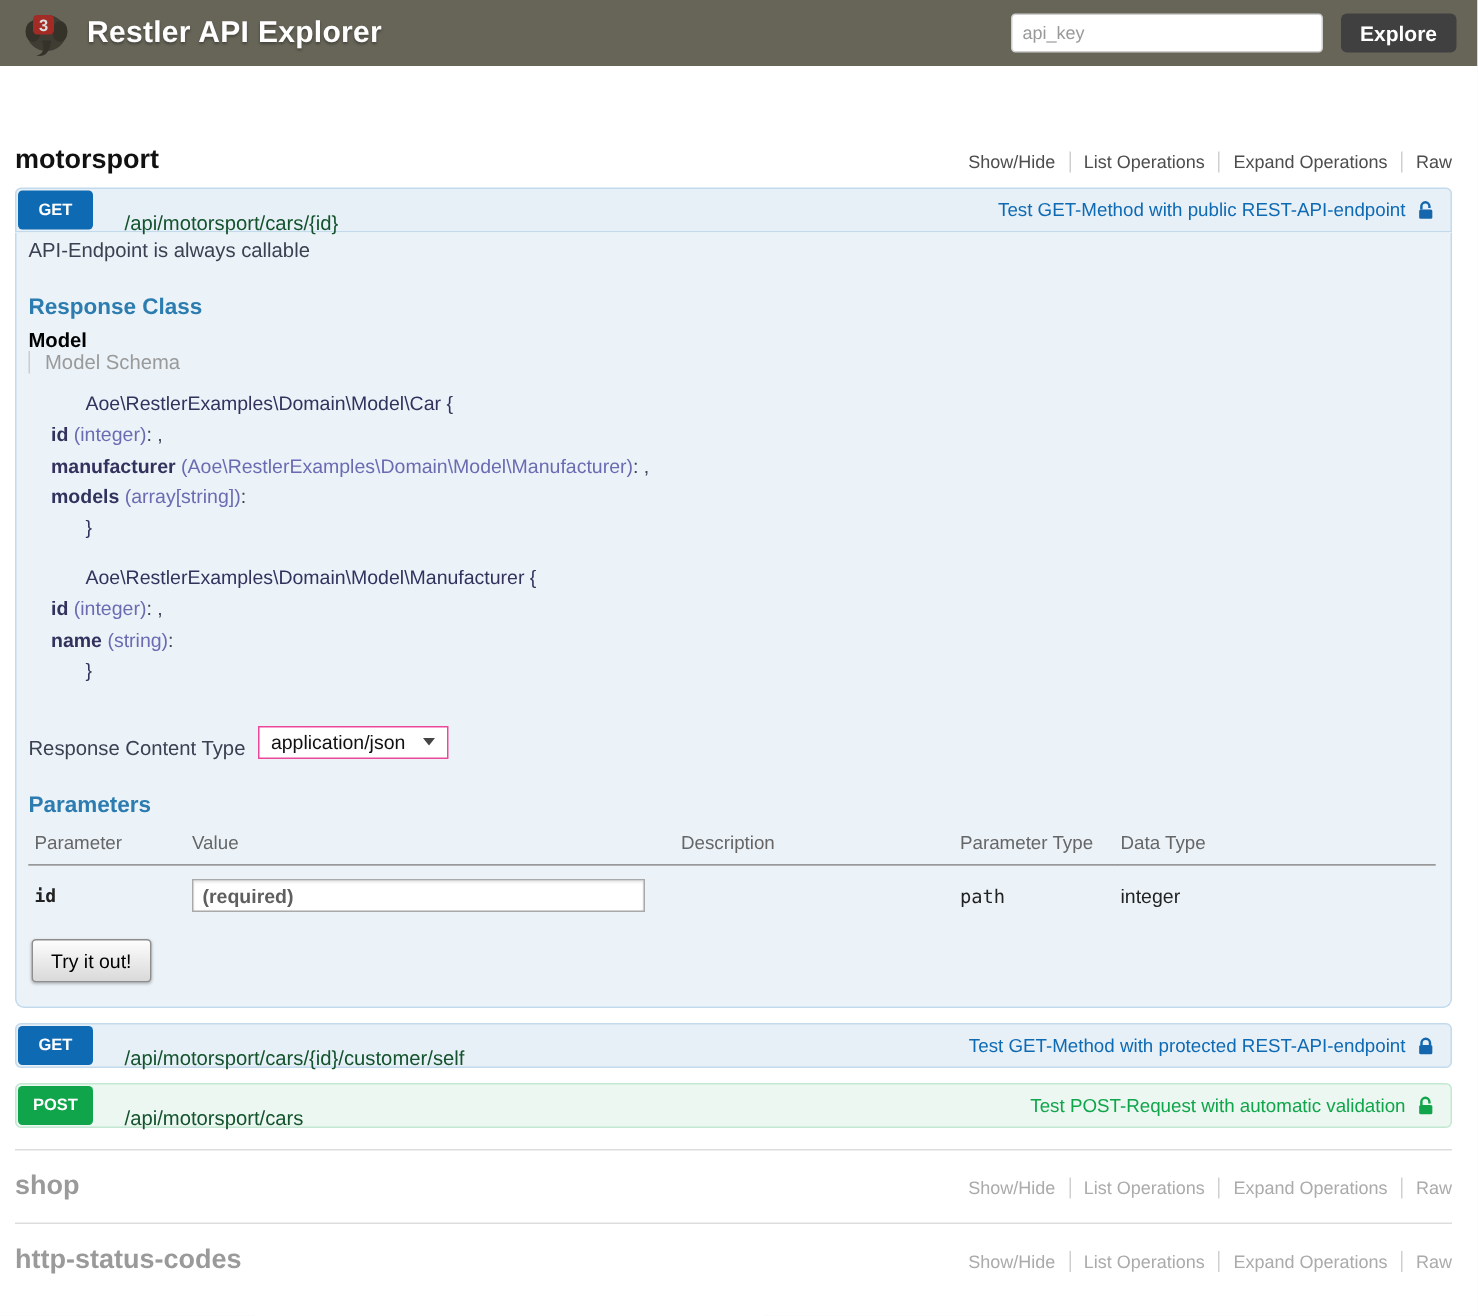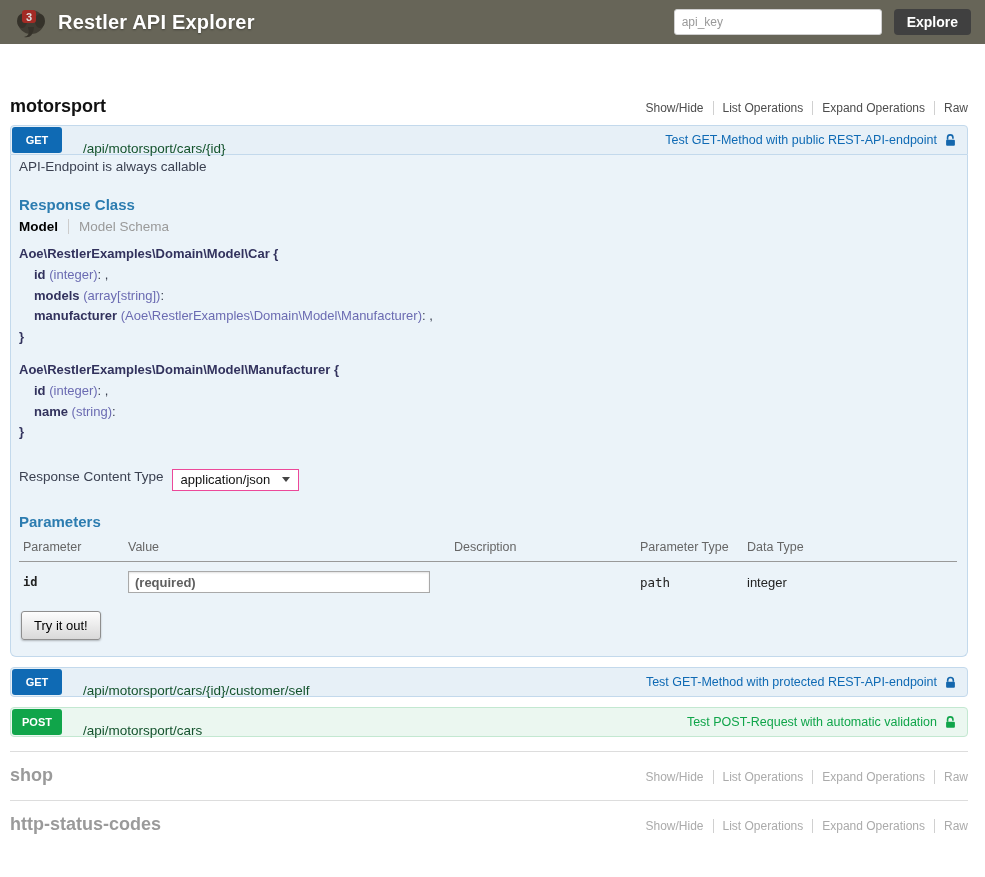--- a/index.html
+++ b/index.html
@@ -85,32 +85,32 @@
 
   
   .op-content {
     background: #ebf3f9; border: 1px solid #c3d9ec; border-top: none;
     border-radius: 0 0 6px 6px; padding: 4px 10px 16px 8px;
   }
   .blue-heading { color: #2c7cb0; font-size: 15px; font-weight: 600; margin: 22px 0 6px 0; }
   .blue-heading.first { margin-top: 26px; }
   .notes-text { color: #3b4151; font-size: 13.5px; }
 
-  .model-tabs { display: flex; margin: 2px 0 10px 0; }
+  .model-tabs { display: flex; margin: 2px 0 10px 0; flex-direction: column; }
   .tab-model { color: #000; font-weight: 600; font-size: 13.5px; padding-right: 10px; cursor: pointer; }
   .tab-schema { color: #9a9a9a; font-size: 13.5px; padding-left: 10px; border-left: 1px solid #cccccc; cursor: pointer; }
 
   .sig { font-size: 13px; line-height: 1.6; color: #3b4151; margin-bottom: 4px; }
-  .sig-header, .sig-footer { font-weight: bold; color: #32325d; }
+  .sig-header, .sig-footer { font-weight: normal; color: #32325d; margin-left: 38px; }
   .sig-prop { padding-left: 15px; }
   .sig-name { font-weight: bold; color: #32325d; }
   .sig-type { color: #6b6bb2; }
   .sig-gap { height: 8px; }
 
-  .rct-row { display: flex; align-items: flex-start; margin: 26px 0 4px 0; }
+  .rct-row { display: flex; align-items: flex-end; margin: 26px 0 4px 0; }
   .rct-label { font-size: 13.5px; color: #3b4151; margin-right: 8px; }
   .select {
     display: inline-flex; align-items: center; background: #ffffff;
     border: 1px solid #ec4899; padding: 2px 8px 3px 8px; font-size: 13px; color: #111;
     cursor: pointer;
   }
   .select .caret {
     width: 0; height: 0; margin-left: 12px;
     border-left: 4px solid transparent; border-right: 4px solid transparent;
     border-top: 5px solid #444444;
@@ -203,26 +203,26 @@
         <span class="tab-schema">Model Schema</span>
       </div>
 
       <div class="sig">
         <div class="sig-header">Aoe\RestlerExamples\Domain\Model\Car {</div>
         <div class="sig-prop">
           <span class="sig-name">id</span>
           <span class="sig-type">(integer)</span><span>: ,</span>
         </div>
         <div class="sig-prop">
+          <span class="sig-name">manufacturer</span>
+          <span class="sig-type">(Aoe\RestlerExamples\Domain\Model\Manufacturer)</span><span>: ,</span>
+        </div>
+        <div class="sig-prop">
           <span class="sig-name">models</span>
           <span class="sig-type">(array[string])</span><span>:</span>
-        </div>
-        <div class="sig-prop">
-          <span class="sig-name">manufacturer</span>
-          <span class="sig-type">(Aoe\RestlerExamples\Domain\Model\Manufacturer)</span><span>: ,</span>
         </div>
         <div class="sig-footer">}</div>
       </div>
 
       <div class="sig-gap"></div>
 
       <div class="sig">
         <div class="sig-header">Aoe\RestlerExamples\Domain\Model\Manufacturer {</div>
         <div class="sig-prop">
           <span class="sig-name">id</span>

